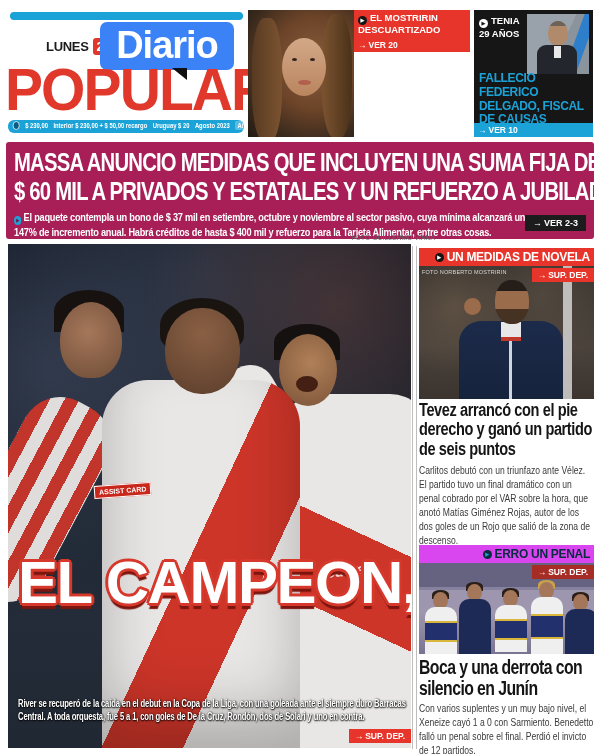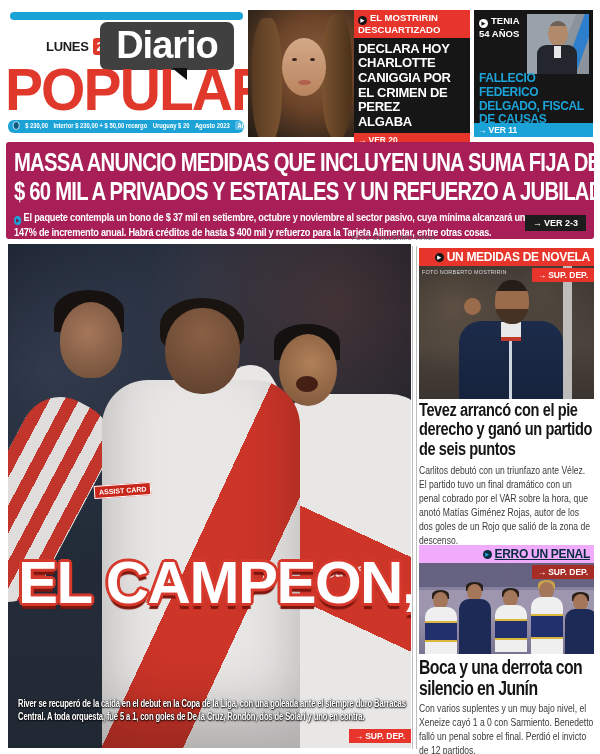--- a/index.html
+++ b/index.html
@@ -4,21 +4,21 @@
 <style>
   html,body{margin:0;padding:0;background:#fff;}
   .page{position:relative;width:600px;height:754px;background:#fff;overflow:hidden;
         font-family:"Liberation Sans",sans-serif;-webkit-font-smoothing:antialiased;}
 
   
   .m-topbar{position:absolute;left:10px;top:12px;width:233px;height:8px;background:#1ba3d8;border-radius:4px;}
   .m-dayrow{position:absolute;left:46px;top:38px;display:flex;align-items:center;gap:4px;}
   .m-day{font-size:13px;font-weight:bold;color:#1c1c1c;letter-spacing:-.3px;}
   .m-daynum{background:#e0392c;color:#fff;font-weight:bold;font-size:13px;padding:1px 4px;border-radius:3px;}
-  .m-diario{position:absolute;left:100px;top:22px;width:134px;height:48px;background:#404040;border-radius:7px;
+  .m-diario{position:absolute;left:100px;top:22px;width:134px;height:48px;background:#3b82f6;border-radius:7px;
             color:#fff;font-size:38px;font-weight:bold;text-align:center;line-height:46px;letter-spacing:-1px;}
   .m-tail{position:absolute;left:72px;bottom:-10px;width:0;height:0;border-top:12px solid #101010;border-left:15px solid transparent;}
   .m-popular{position:absolute;left:5px;top:60px;font-size:60px;font-weight:bold;color:#e0392c;
              letter-spacing:-2px;line-height:1;transform:scaleX(.95);transform-origin:left;white-space:nowrap;}
   .m-pricebar{position:absolute;left:8px;top:120px;width:236px;height:13px;background:#1ba3d8;border-radius:6px;overflow:hidden;}
   .m-price-inner{white-space:nowrap;display:flex;gap:7px;align-items:center;padding:1px 6px;
                  font-size:7.5px;font-weight:bold;color:#fff;transform:scaleX(.78);transform-origin:left center;}
   .m-pricedot{width:7px;height:7px;border-radius:50%;background:#0a5a82;border:1px solid #d9f1fb;flex:none;}
   .m-issue{background:rgba(255,255,255,.28);padding:0 3px;border-radius:2px;}
 
@@ -115,21 +115,21 @@
 
   
   .vsep{position:absolute;left:412px;top:246px;height:503px;width:3px;
         border-left:1px solid #bdbdbd;border-right:1px solid #bdbdbd;}
 
   
   .kicker-bar{position:absolute;left:419px;width:175px;height:18px;display:flex;align-items:center;
               justify-content:flex-end;padding-right:4px;box-sizing:border-box;font-weight:bold;font-size:12px;
               letter-spacing:-.3px;white-space:nowrap;}
   .kb-red{top:248px;background:#e8352b;color:#fff;}
-  .kb-blue{top:545px;background:#f0abfc;color:#082c3f;text-decoration:underline;}
+  .kb-blue{top:545px;background:#d946ef;color:#082c3f;}
   .tp{position:absolute;left:419px;top:266px;width:175px;height:133px;overflow:hidden;background:
       radial-gradient(circle at 20% 30%,rgba(120,100,80,.5),transparent 40%),
       radial-gradient(circle at 70% 20%,rgba(95,85,72,.55),transparent 45%),
       linear-gradient(180deg,#37322e,#4a423b 60%,#3b342f);}
   .post{position:absolute;right:22px;top:0;width:9px;height:133px;background:#ddd;opacity:.8;}
   .tv-head{position:absolute;left:76px;top:14px;width:34px;height:44px;border-radius:46%;
       background:linear-gradient(180deg,#241d18 0 26%,#9a6c4b 26% 66%,#463223 66%);}
   .tv-jacket{position:absolute;left:40px;top:55px;width:104px;height:78px;border-radius:22px 22px 0 0;
       background:linear-gradient(180deg,#1c2b4a,#16233d);}
   .tv-zip{position:absolute;left:90px;top:60px;width:3px;height:73px;background:#cfd6df;}
@@ -187,40 +187,39 @@
     <div class="s1-photo">
       <i class="chair l"></i>
       <i class="chair r"></i>
       <i class="cface"></i>
       <i class="ceye" style="left:44px;top:48px;"></i>
       <i class="ceye" style="left:62px;top:48px;"></i>
       <i class="clips"></i>
     </div>
     <div class="s1-col">
       <div class="s1-kicker"><span class="play play-dark">▶</span><span>EL MOSTRIRIN DESCUARTIZADO</span></div>
-      <div class="s1-head">DECLARA HOY CHARLOTTE CANIGGIA POR EL CRIMEN DE PEREZ ALGABA</div>
       <div class="s1-ver">
           <span class="arrow">→</span>
           <span>VER 20</span>
         </div>
     </div>
   </div>
 
   <div class="s2">
-    <div class="s2-kicker"><span class="play play-light">▶</span><span>TENIA 54 AÑOS</span></div>
+    <div class="s2-kicker"><span class="play play-light">▶</span><span>TENIA 29 AÑOS</span></div>
     <div class="s2-photo">
       <i class="fstripe"></i>
       <i class="fhead"></i>
       <i class="fsuit"></i>
       <i class="fshirt"></i>
     </div>
     <div class="s2-head"><i class="s2-float"></i><span>FALLECIO FEDERICO DELGADO, FISCAL DE CAUSAS RESONANTES</span></div>
     <div class="s2-ver">
         <span class="arrow">→</span>
-        <span>VER 11</span>
+        <span>VER 10</span>
       </div>
   </div>
 
   <div class="band">
     <div class="band-line">MASSA ANUNCIO MEDIDAS QUE INCLUYEN UNA SUMA FIJA DE</div>
     <div class="band-line">$ 60 MIL A PRIVADOS Y ESTATALES Y UN REFUERZO A JUBILADOS</div>
     <div class="band-sub"><span class="play play-cyan">▶</span><span>El paquete contempla un bono de $ 37 mil en setiembre, octubre y noviembre al sector pasivo, cuya mínima alcanzará un 147% de incremento anual. Habrá créditos de hasta $ 400 mil y refuerzo para la Tarjeta Alimentar, entre otras cosas.</span></div>
     <div class="band-ver">
         <span class="arrow">→</span>
         <span>VER 2-3</span>

